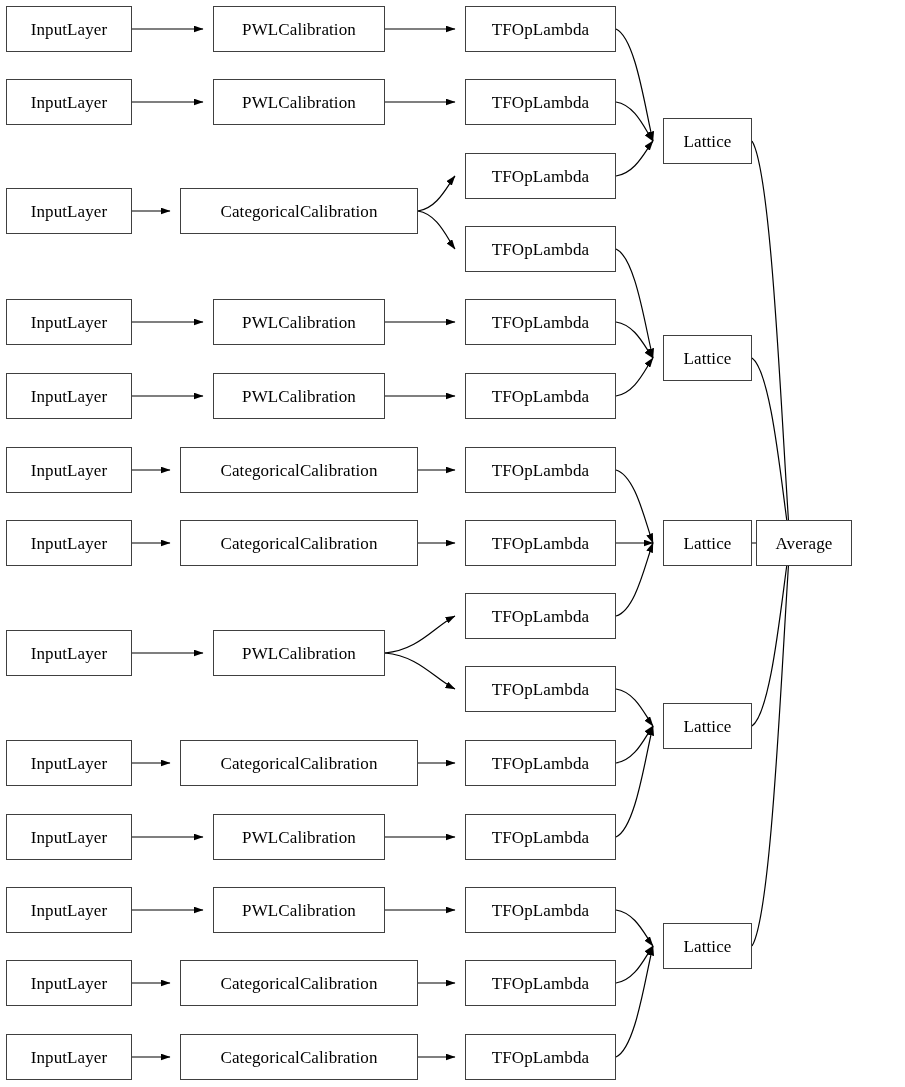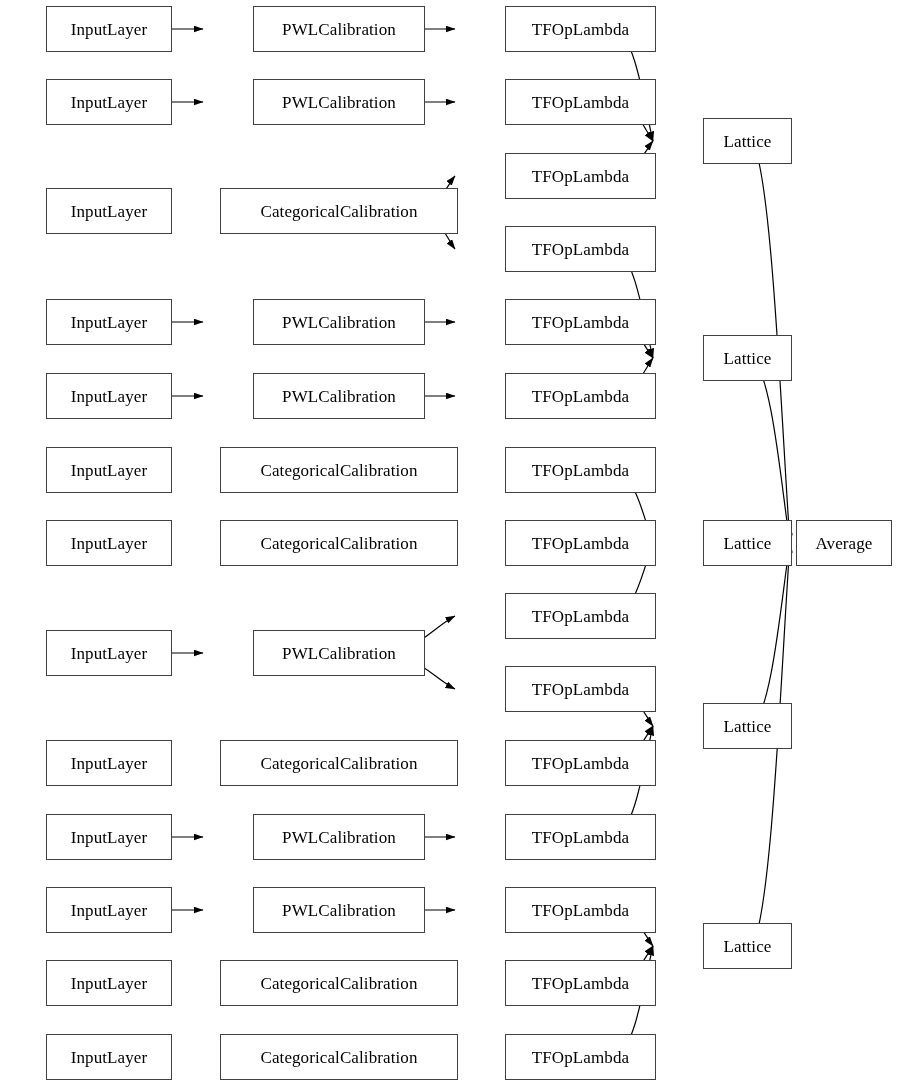--- a/index.html
+++ b/index.html
@@ -29,21 +29,20 @@
     border: 1px solid #404040;
     background: #ffffff;
     display: flex;
     align-items: center;
     justify-content: center;
     font-size: 17px;
     color: #000000;
     line-height: 1;
     white-space: nowrap;
     letter-spacing: 0.1px;
-    margin-left: 40px;
   }
 </style>
 </head>
 <body>
 
 <div id="diagram">
   <svg id="edge-layer" viewBox="0 0 905 1087" width="905" height="1087">
     <defs>
       <marker id="arrowhead" markerWidth="10" markerHeight="7" refX="9.5" refY="3.5" orient="auto" markerUnits="userSpaceOnUse">
         <polygon points="0,0 10,3.5 0,7" fill="#000000"></polygon>

